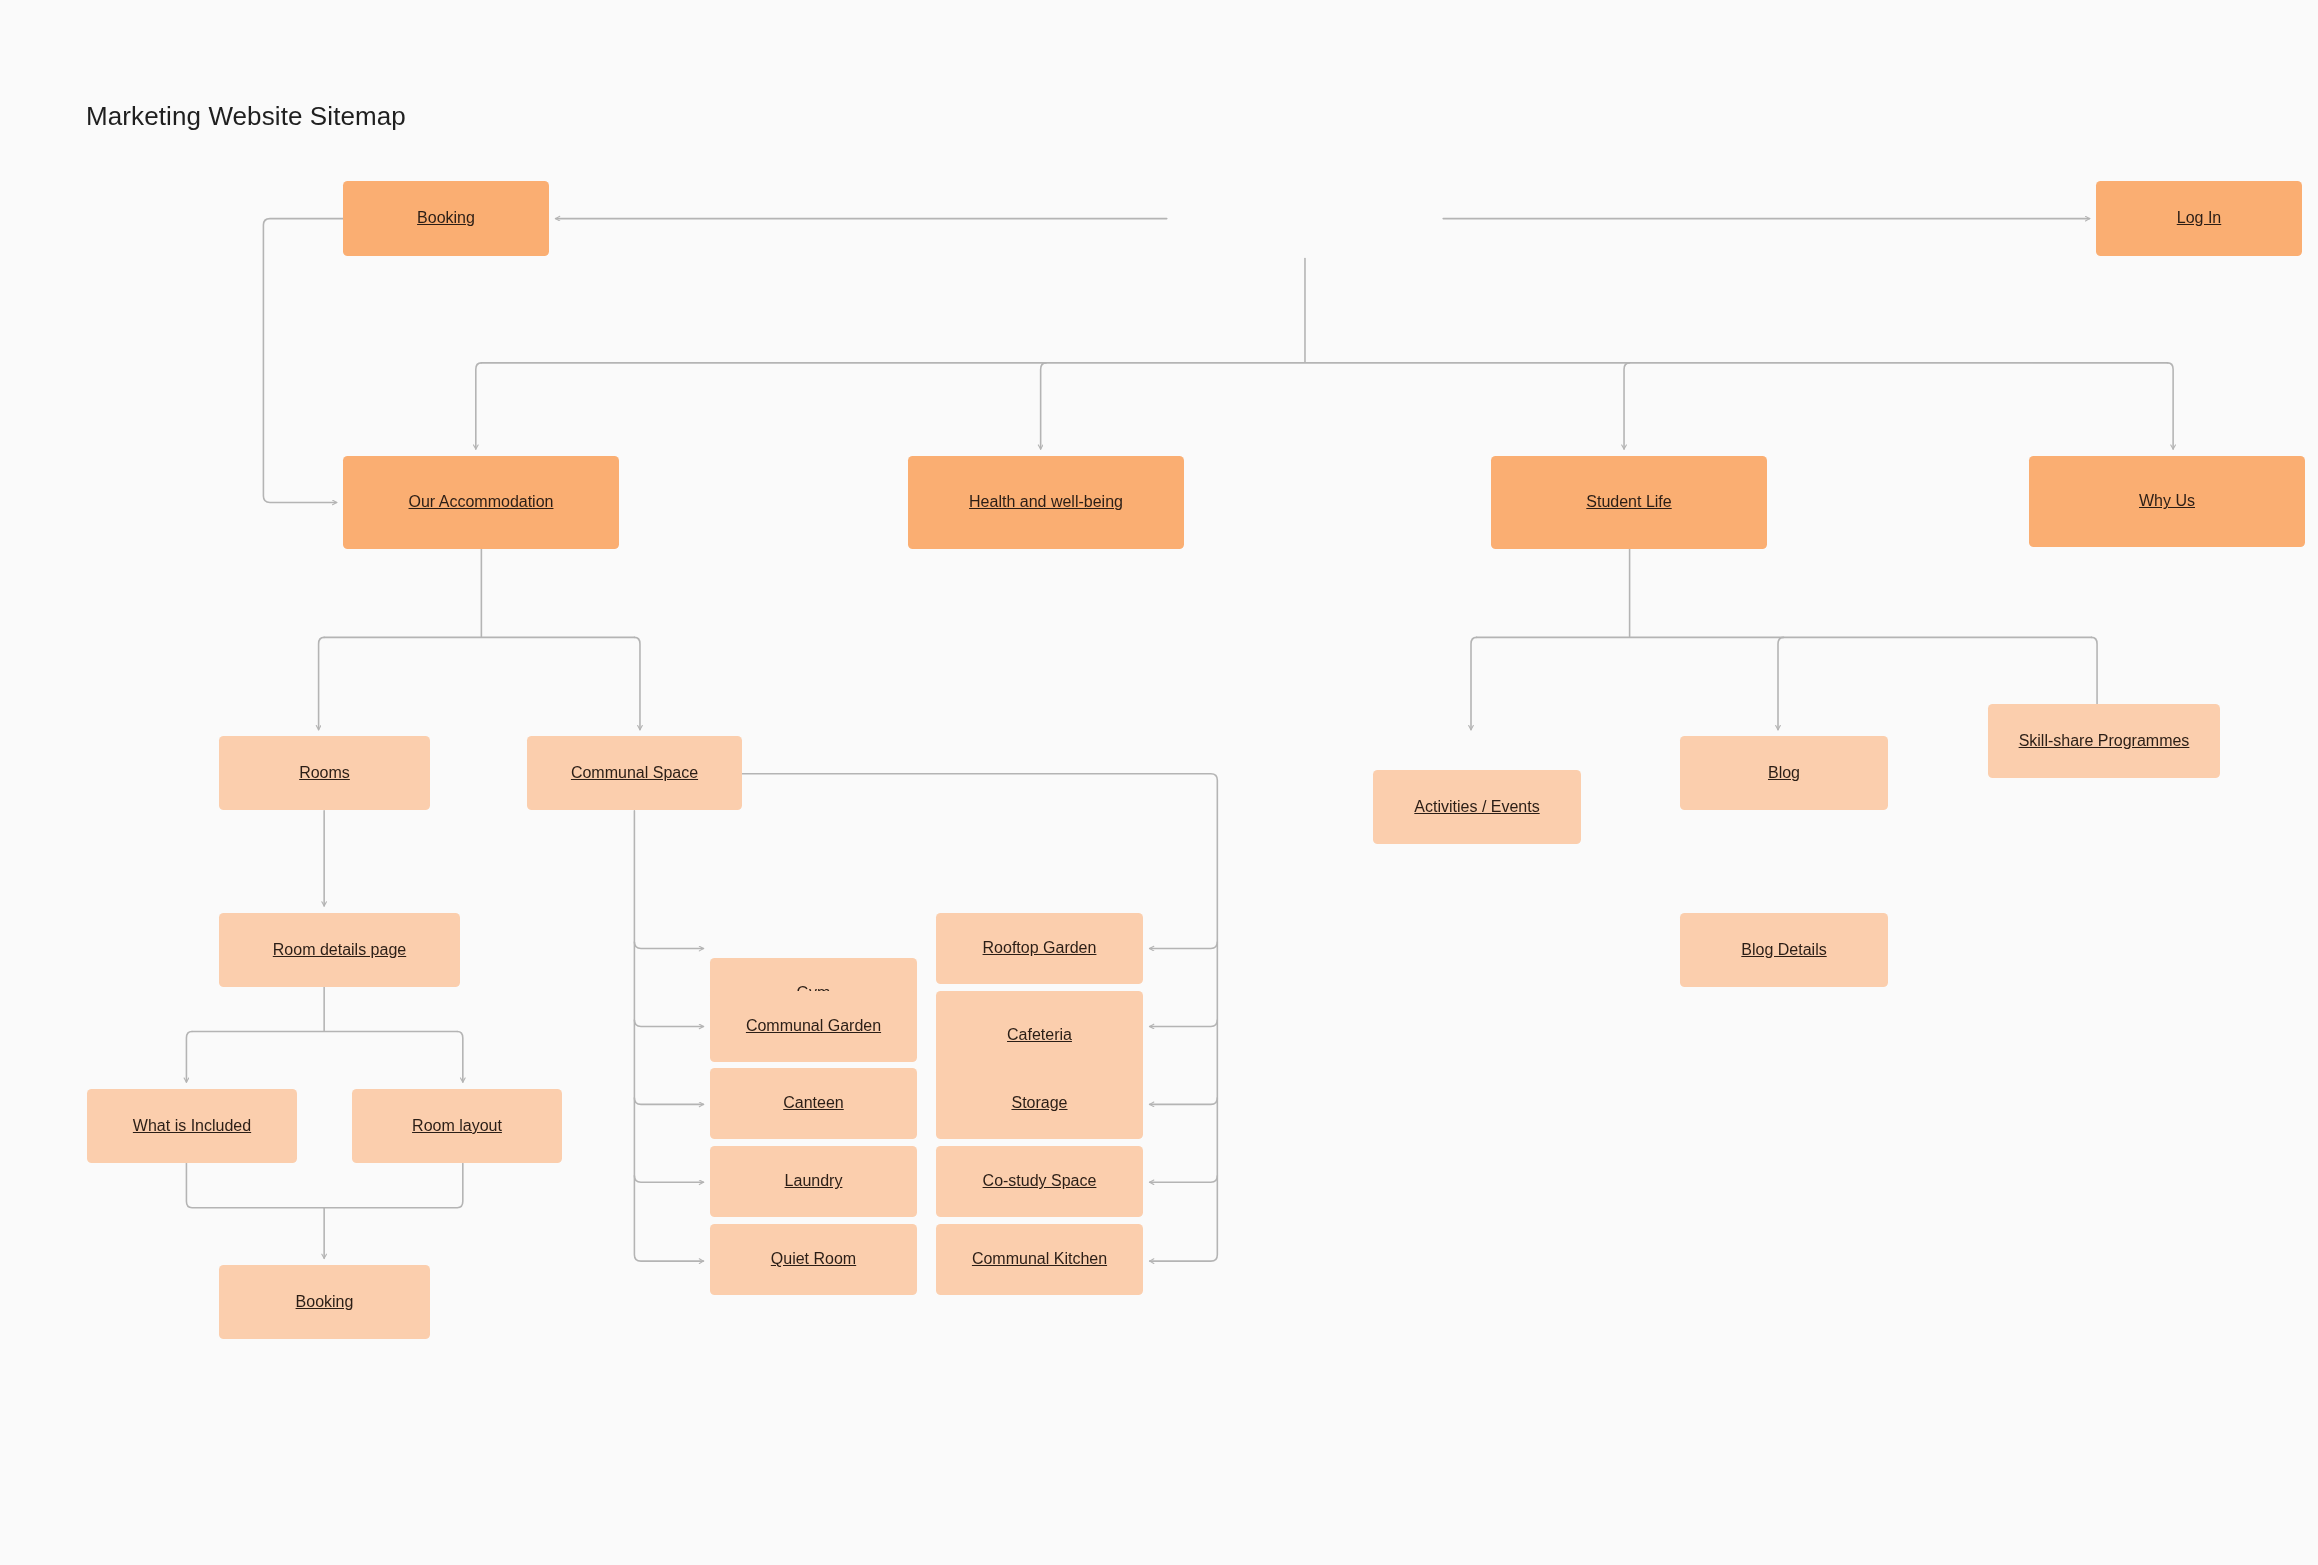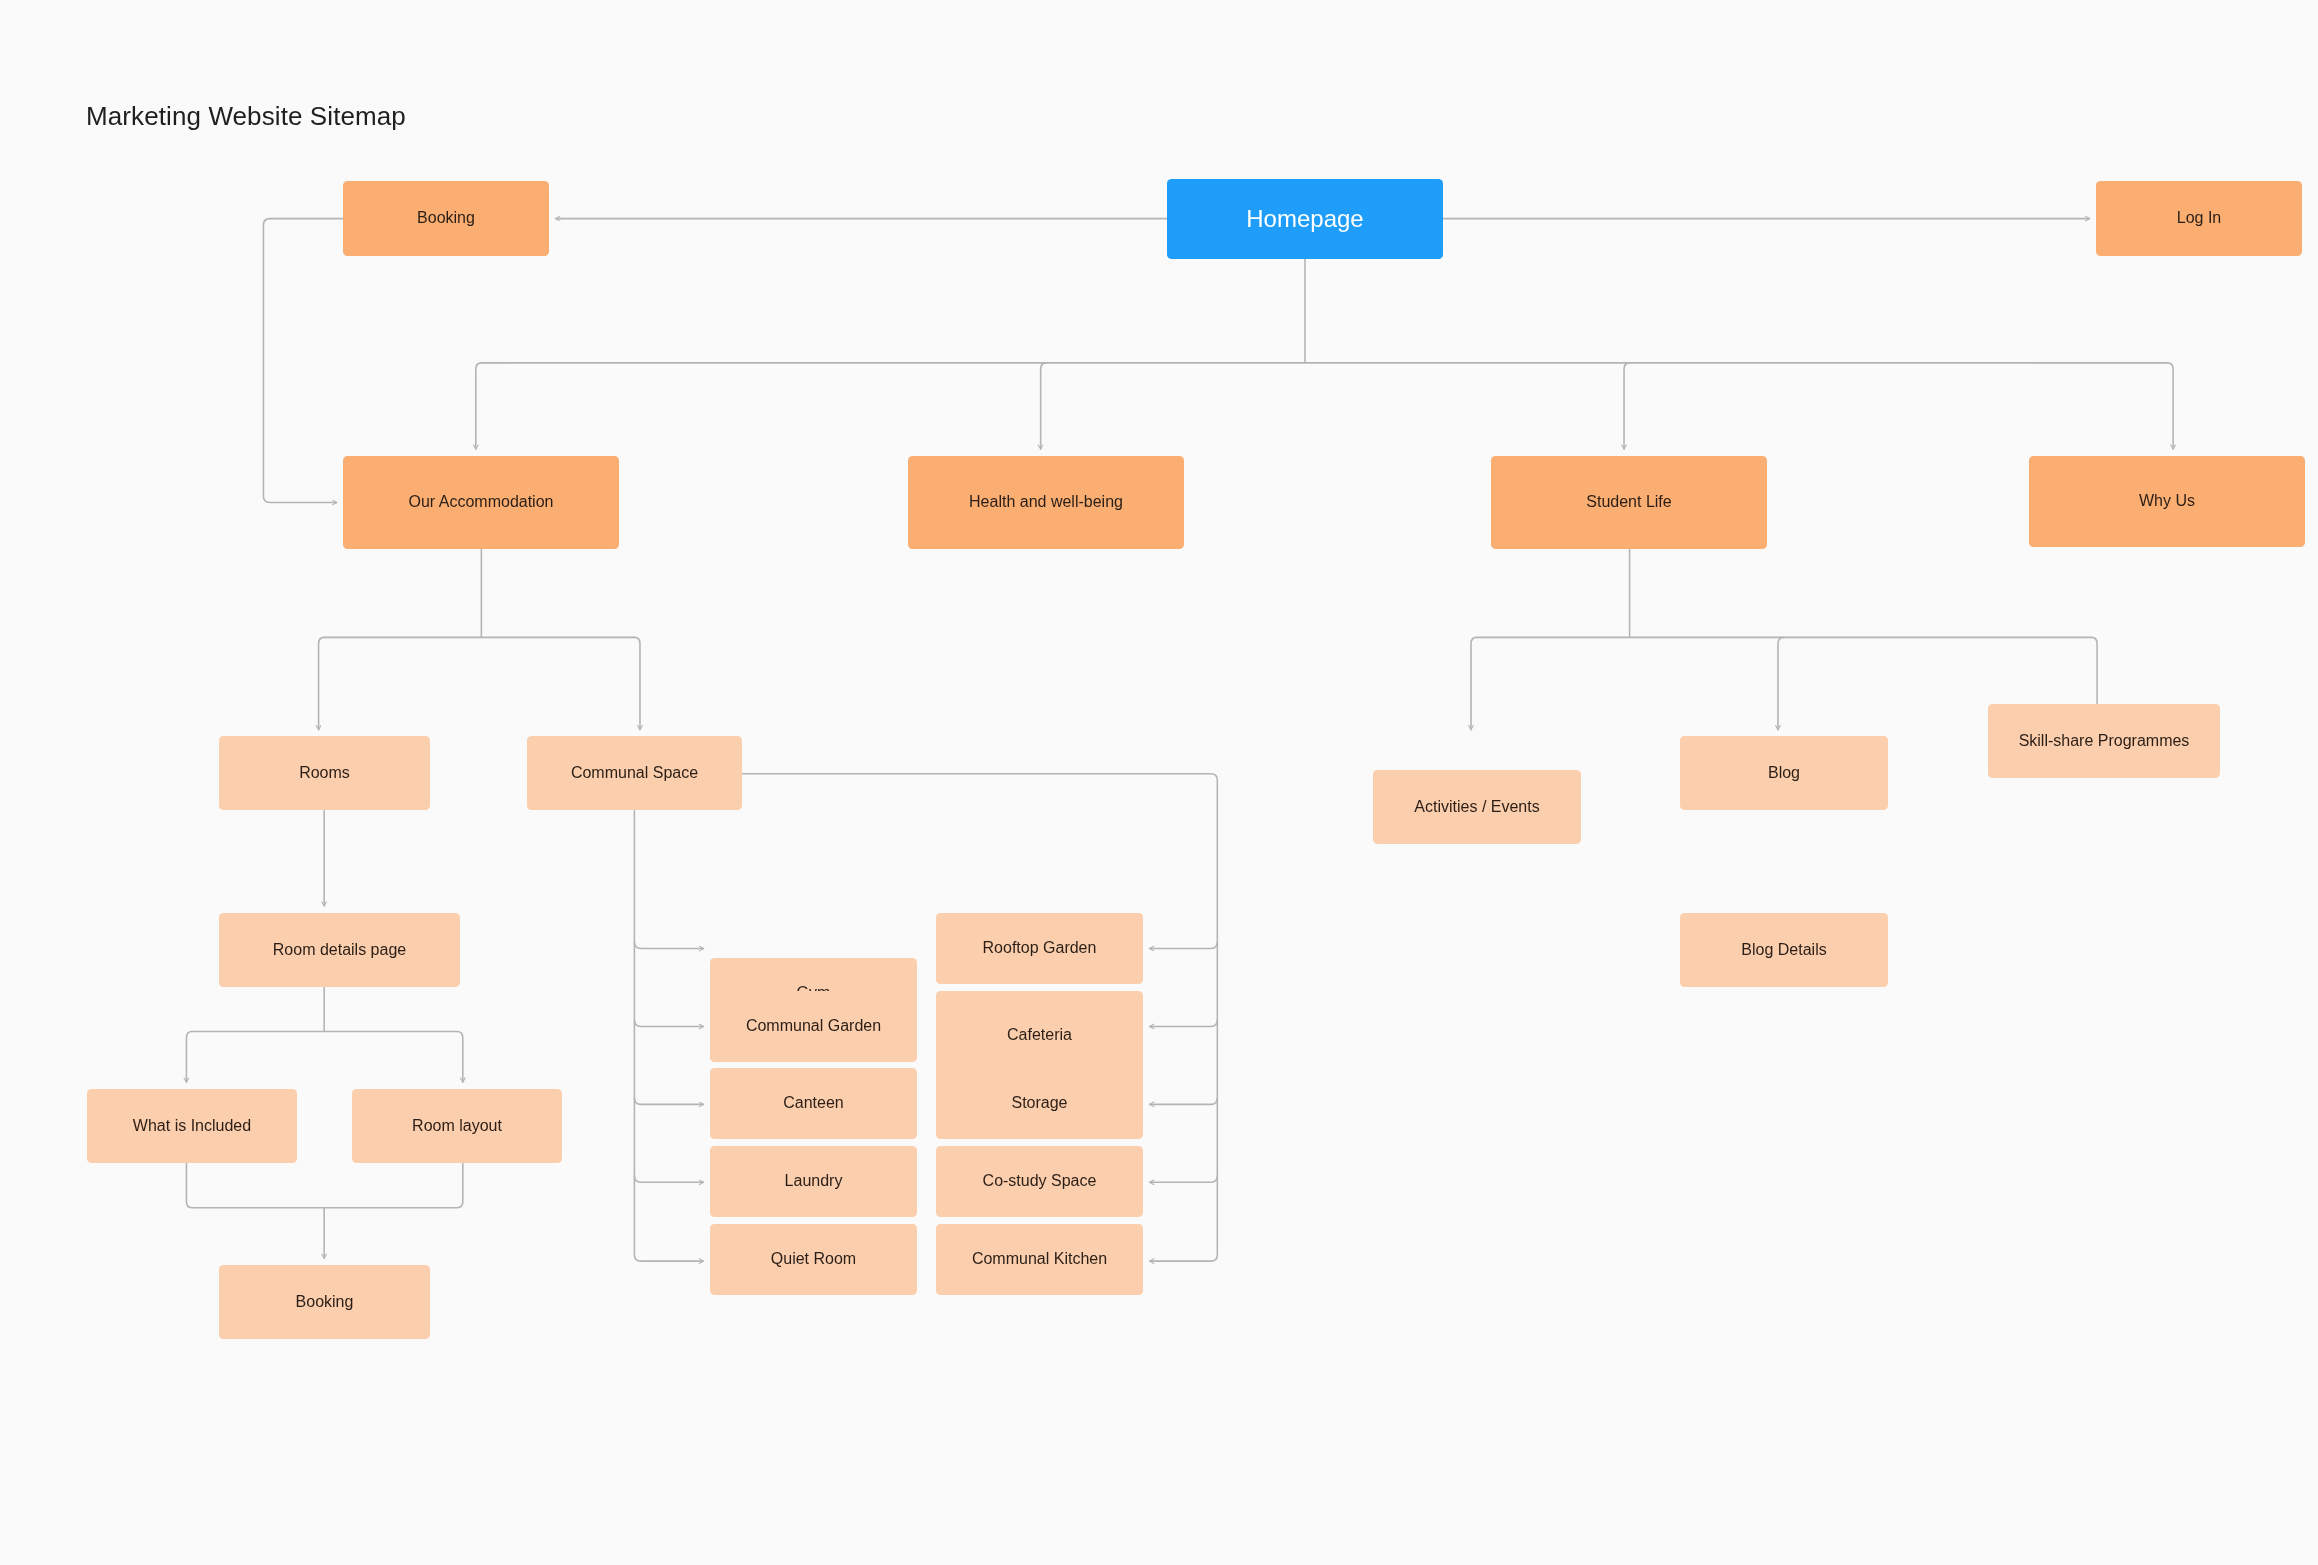--- a/index.html
+++ b/index.html
@@ -24,20 +24,21 @@
     position:absolute;
     box-sizing:border-box;
     border-radius:4.6px;
     display:flex;
     align-items:center;
     justify-content:center;
     text-align:center;
     line-height:1.28;
     color:#2B1E16;
     padding:2.8px 6.5px;
+    text-decoration:underline;
   }
   .lvl1{background:#1E9EFA;color:#FFFFFF;font-size:24px;}
   .lvl2{background:#FAAE72;font-size:16px;}
   .lvl3{background:#FBCEAD;font-size:16px;}
 </style>
 </head>
 <body>
 
 <div id="canvas">
 
@@ -97,21 +98,20 @@
       <path d="M1600,1668 L2611,1668 Q2625,1668 2625,1682 L2625,2705 Q2625,2719 2611,2719 L2479,2719" marker-end="url(#ar)"></path>
       <path d="M2625,2031 Q2625,2045 2611,2045 L2479,2045" marker-end="url(#ar)"></path>
       <path d="M2625,2199 Q2625,2213 2611,2213 L2479,2213" marker-end="url(#ar)"></path>
       <path d="M2625,2367 Q2625,2381 2611,2381 L2479,2381" marker-end="url(#ar)"></path>
       <path d="M2625,2535 Q2625,2549 2611,2549 L2479,2549" marker-end="url(#ar)"></path>
 
     </g>
   </svg>
 
   <div class="node lvl2" style="left: 343px; top: 181px; width: 206px; height: 75px;">Booking</div>
-  <div class="node lvl1" style="left: 1167px; top: 179px; width: 276px; height: 80px;">Homepage</div>
   <div class="node lvl2" style="left: 2096px; top: 181px; width: 206px; height: 75px;">Log In</div>
   <div class="node lvl2" style="left: 343px; top: 456px; width: 276px; height: 93px;">Our Accommodation</div>
   <div class="node lvl2" style="left: 908px; top: 456px; width: 276px; height: 93px;">Health and well-being</div>
   <div class="node lvl2" style="left: 1491px; top: 456px; width: 276px; height: 93px;">Student Life</div>
   <div class="node lvl2" style="left: 2029px; top: 456px; width: 276px; height: 91px;">Why Us</div>
   <div class="node lvl3" style="left: 219px; top: 736px; width: 211px; height: 74px;">Rooms</div>
   <div class="node lvl3" style="left: 527px; top: 736px; width: 215px; height: 74px;">Communal Space</div>
   <div class="node lvl3" style="left: 1373px; top: 736px; width: 208px; height: 74px; margin-top: 34px;">Activities / Events</div>
   <div class="node lvl3" style="left: 1680px; top: 736px; width: 208px; height: 74px;">Blog</div>
   <div class="node lvl3" style="left: 1988px; top: 704px; width: 232px; height: 74px;">Skill-share Programmes</div>

